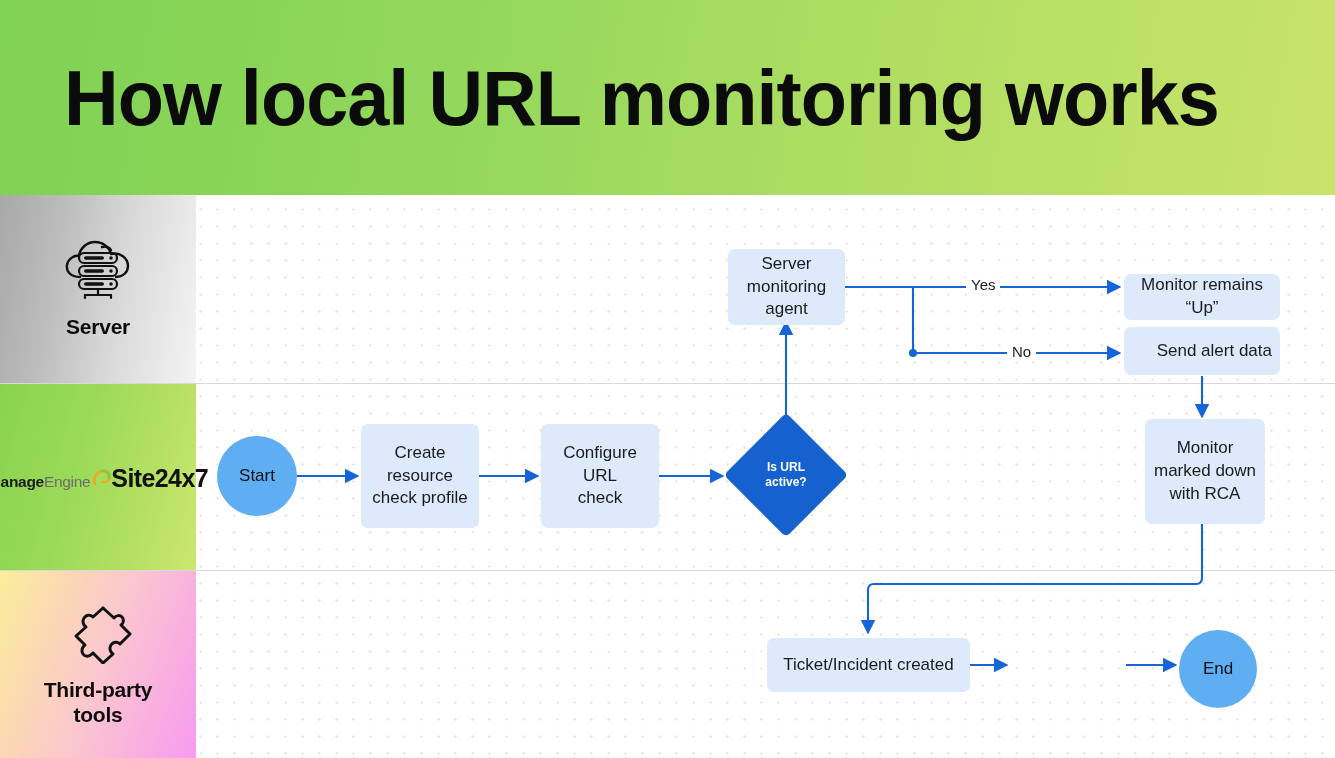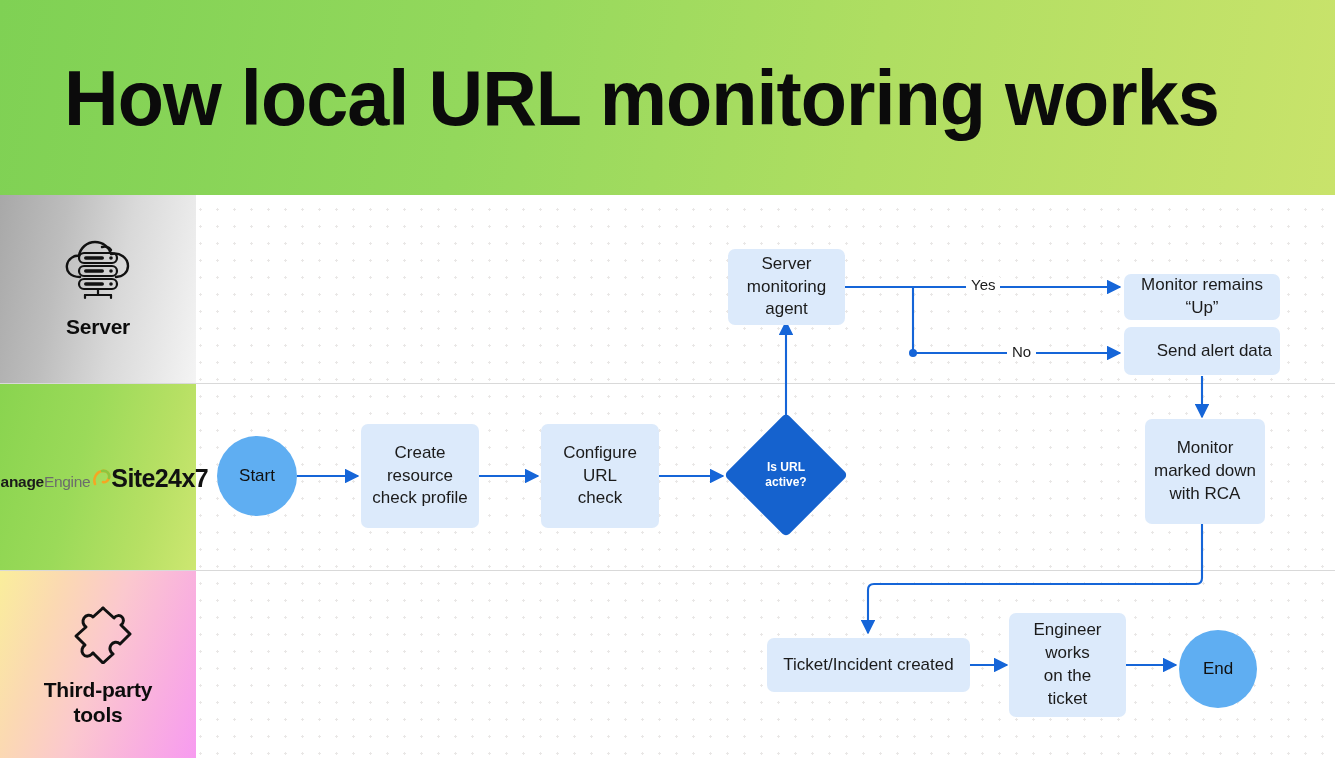--- a/index.html
+++ b/index.html
@@ -271,26 +271,19 @@
         <div>Monitor</div>
         <div>marked down</div>
         <div>with RCA</div>
       </div>
     </div>
 
     <div class="node box" style="left:767px;top:443px;width:203px;height:54px;">
       <div>Ticket/Incident created</div>
     </div>
 
-    <div class="node box" style="left:1009px;top:418px;width:117px;height:104px;">
-      <div>
-        <div>Engineer works</div>
-        <div>on the</div>
-        <div>ticket</div>
-      </div>
-    </div>
 
     <div class="node circle" style="left:1179px;top:435px;width:78px;height:78px;">
       <div>End</div>
     </div>
 
   </div>
 </div>
 
 </body></html>

